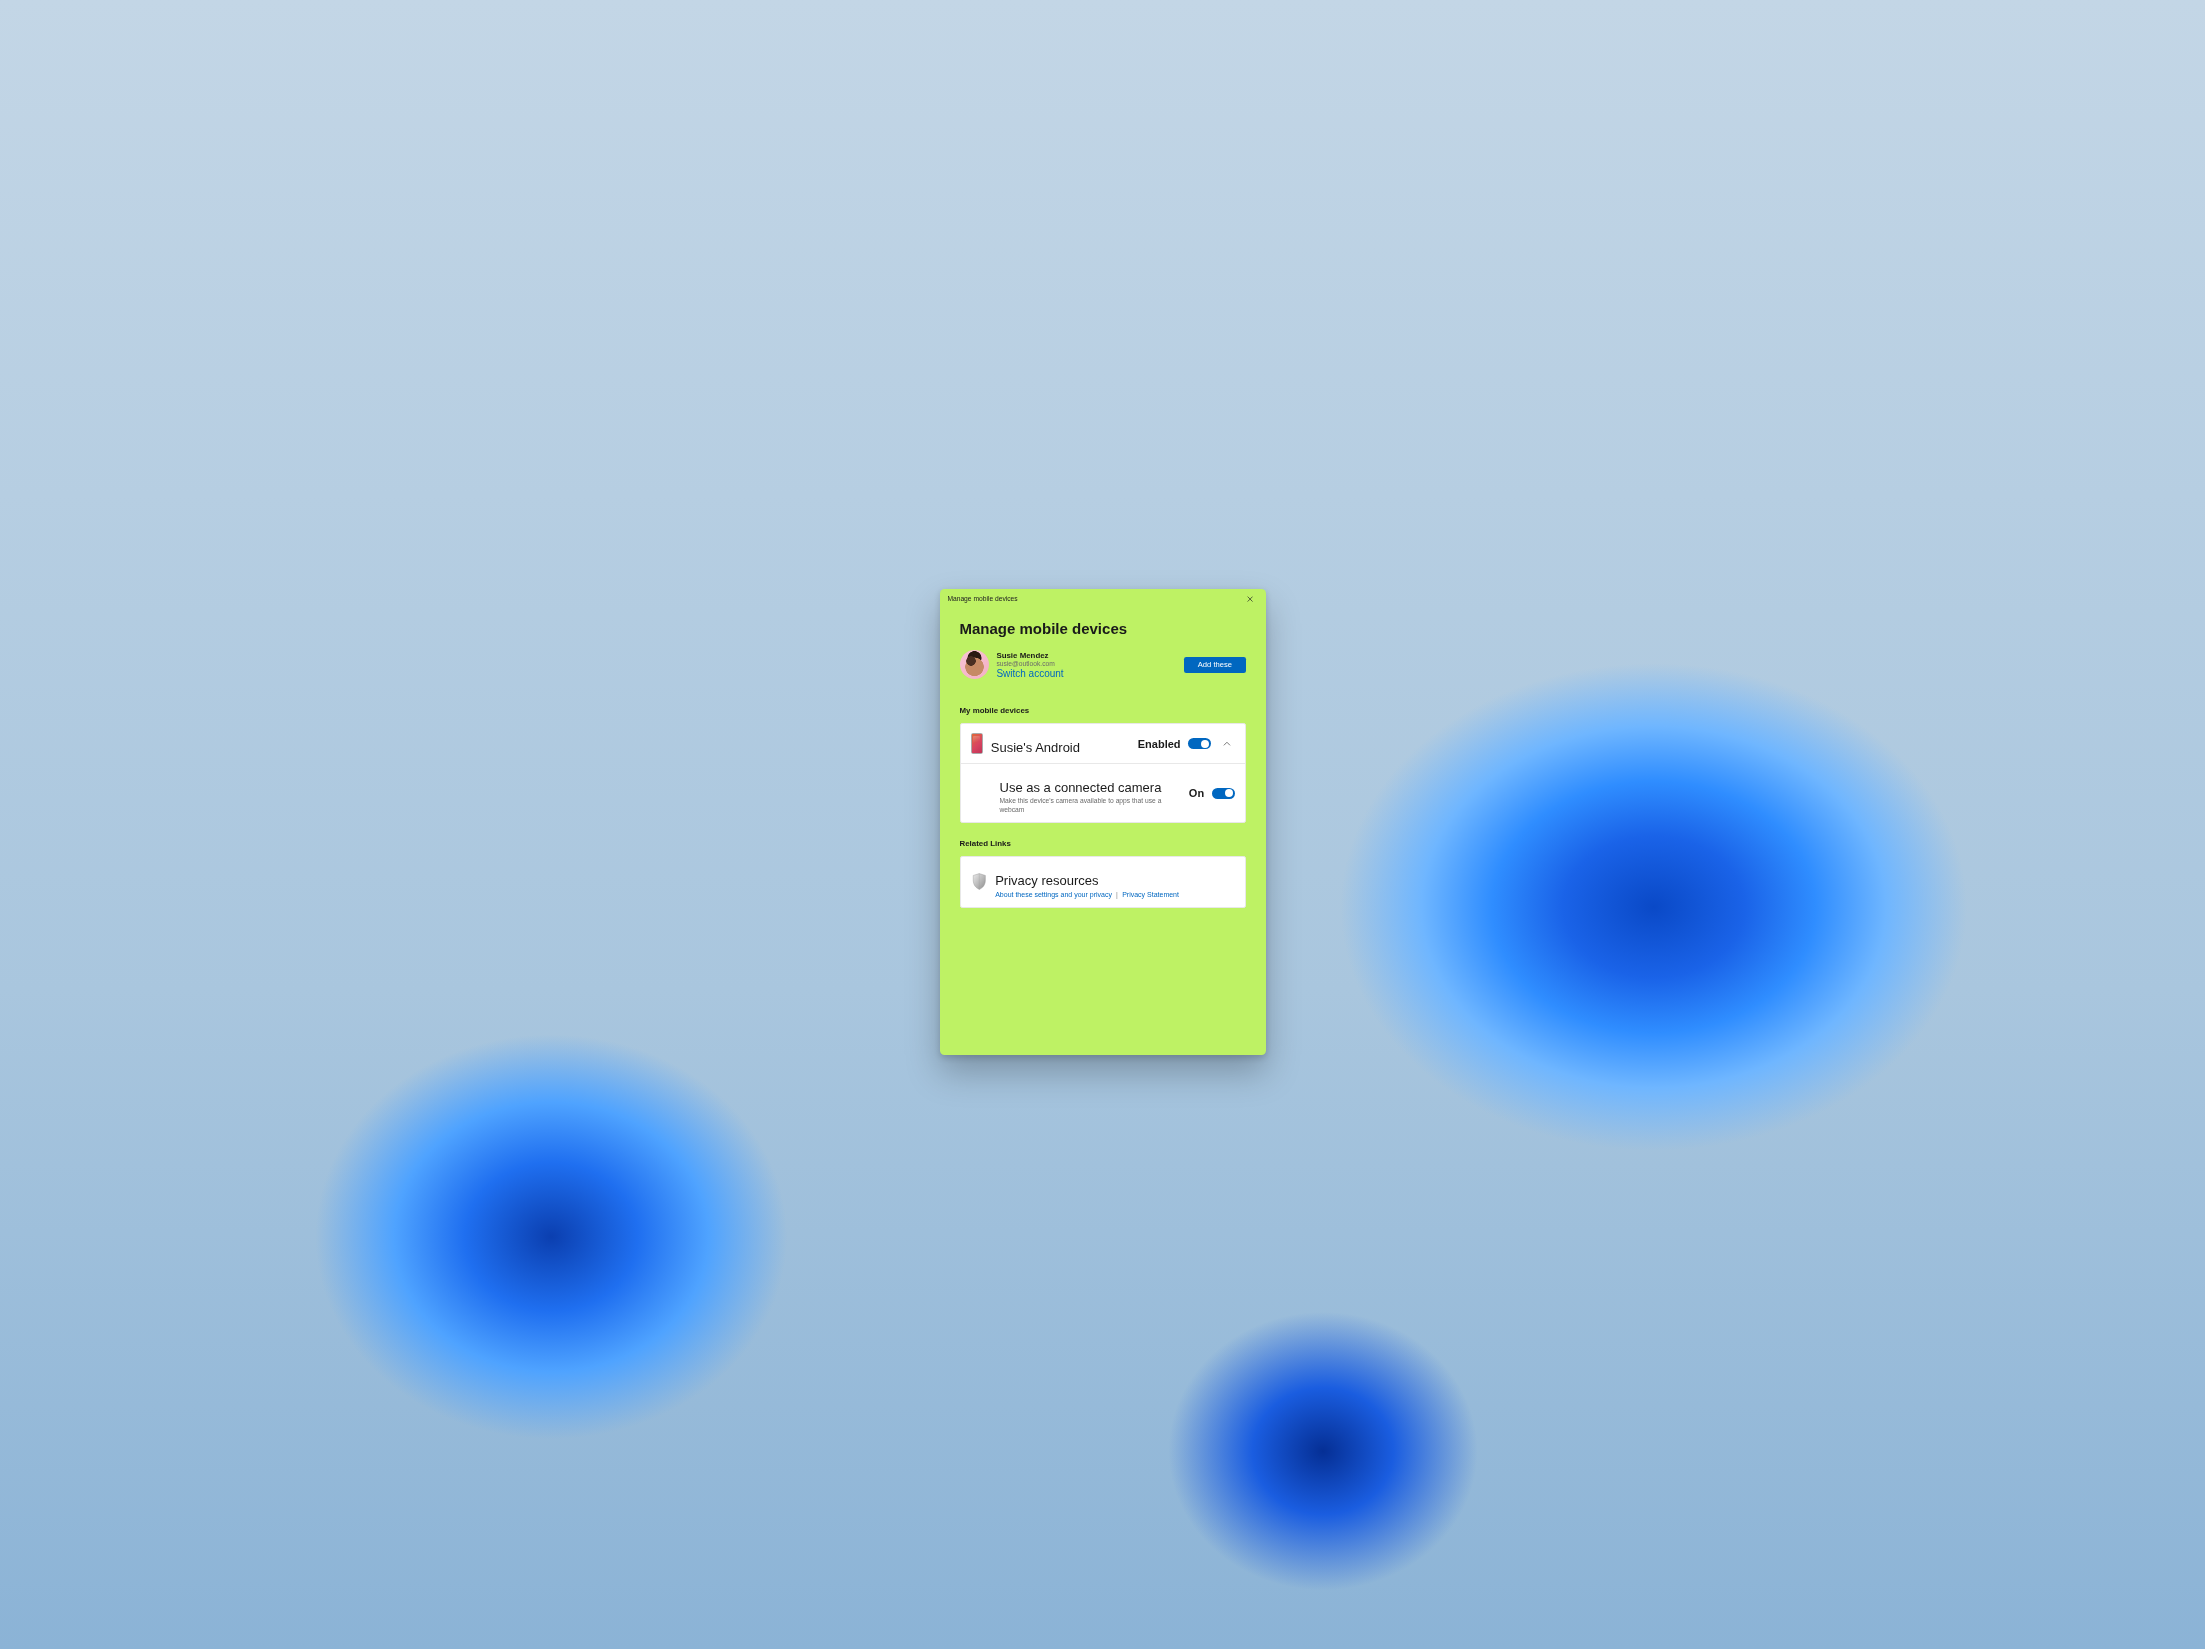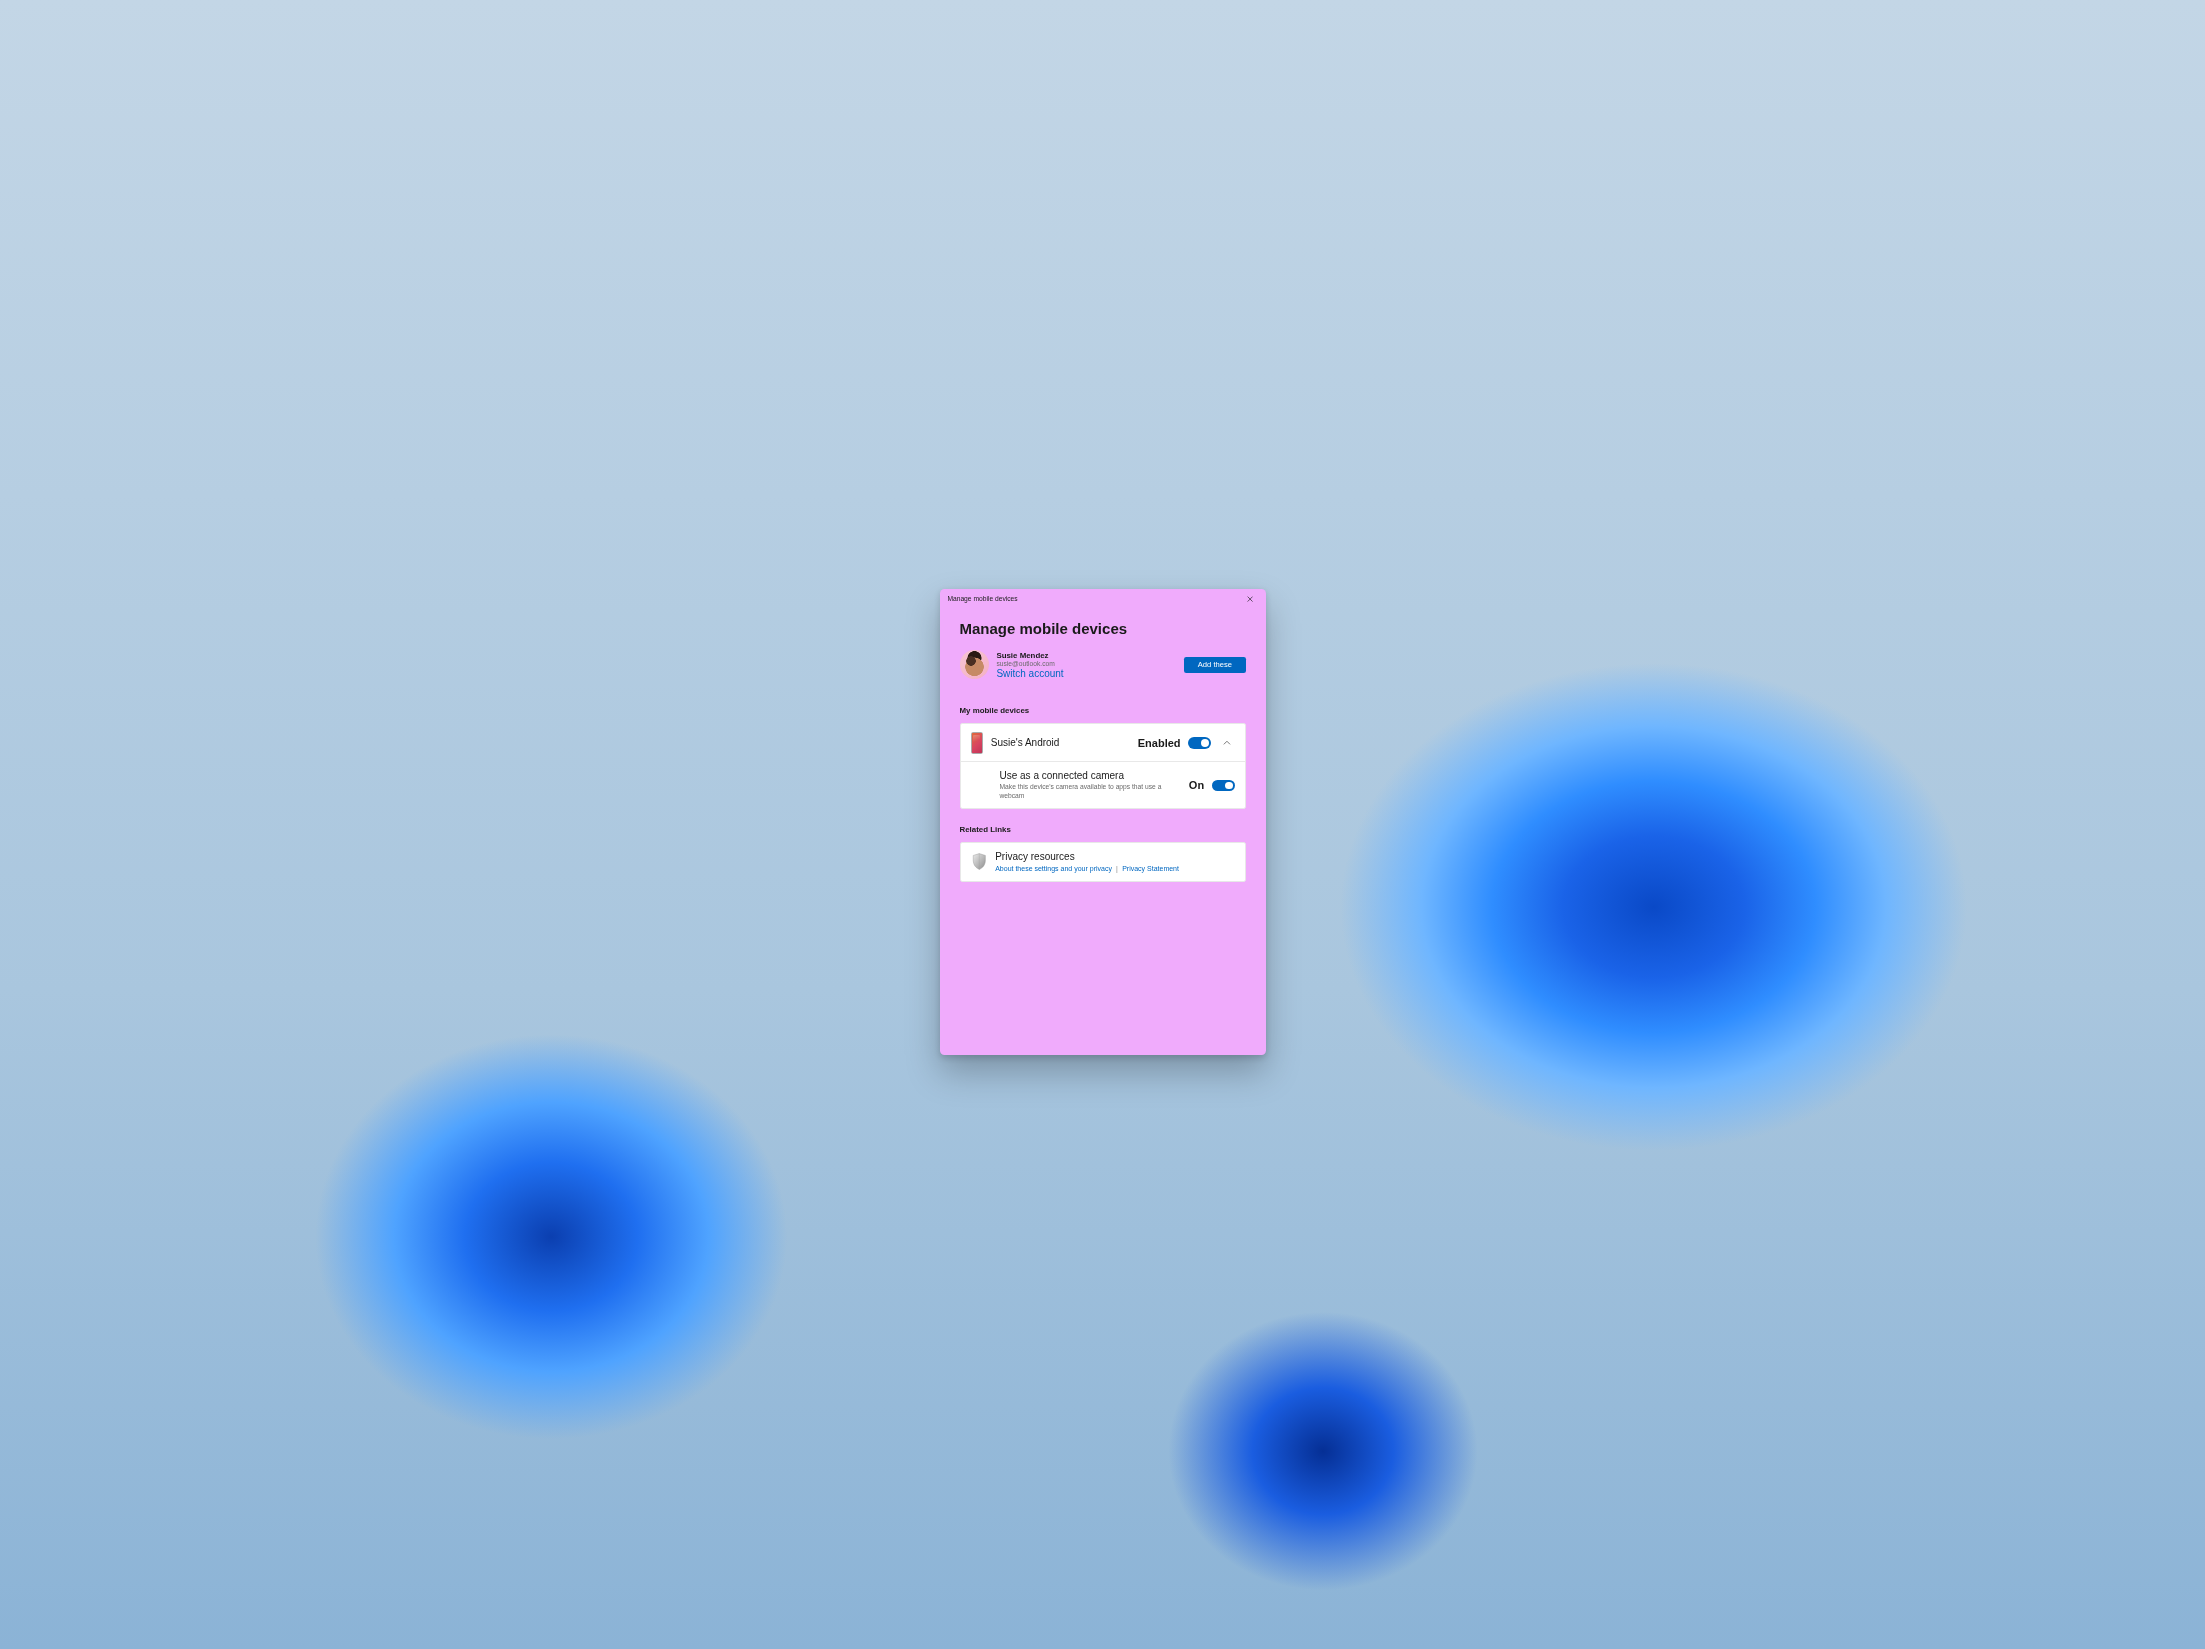--- a/index.html
+++ b/index.html
@@ -21,21 +21,21 @@
       radial-gradient(ellipse 281px 253px at 60% 88%, #052f95 0%, #1a5de0 25%, rgba(120,180,230,0) 55%),
       linear-gradient(180deg, #c3d6e6 0%, #a9c6de 60%, #8bb3d6 100%);
     z-index: 0;
   }
   .window {
     position: relative;
     z-index: 1;
     width: 326px;
     height: 466px;
     margin-top: -5.6px;
-    background: #f0abfc;
+    background: #bef264;
     border-radius: 4.5px;
     box-shadow: 0 17px 34px rgba(0,0,0,0.25), 0 2.2px 6.7px rgba(0,0,0,0.15);
     display: flex;
     flex-direction: column;
     overflow: hidden;
   }
   .titlebar {
     height: 20px;
     display: flex;
     align-items: center;
@@ -116,21 +116,21 @@
     border: 0.6px solid #aaa;
     flex-shrink: 0;
     position: relative;
   }
   .phone-thumb::after {
     content: "";
     position: absolute; inset: 1.7px;
     background: linear-gradient(160deg, rgba(255,255,255,0.25), rgba(255,255,255,0) 40%);
     border-radius: 1.1px;
   }
-  .row-title { font-size: 10px; color: #1a1a1a; }
+  .row-title { font-size: 13px; color: #1a1a1a; margin-top: 8px; }
   .row-sub { font-size: 6.7px; color: #6a6a6a; margin-top: 1.1px; max-width: 163px; line-height: 1.35; }
   .spacer { flex: 1; }
   .state-label { font-size: 11px; color: #1a1a1a; font-weight: bold; }
   .toggle {
     width: 22.5px; height: 11.2px; border-radius: 11.2px;
     background: #0067c0;
     position: relative;
     cursor: pointer;
     flex-shrink: 0;
   }

